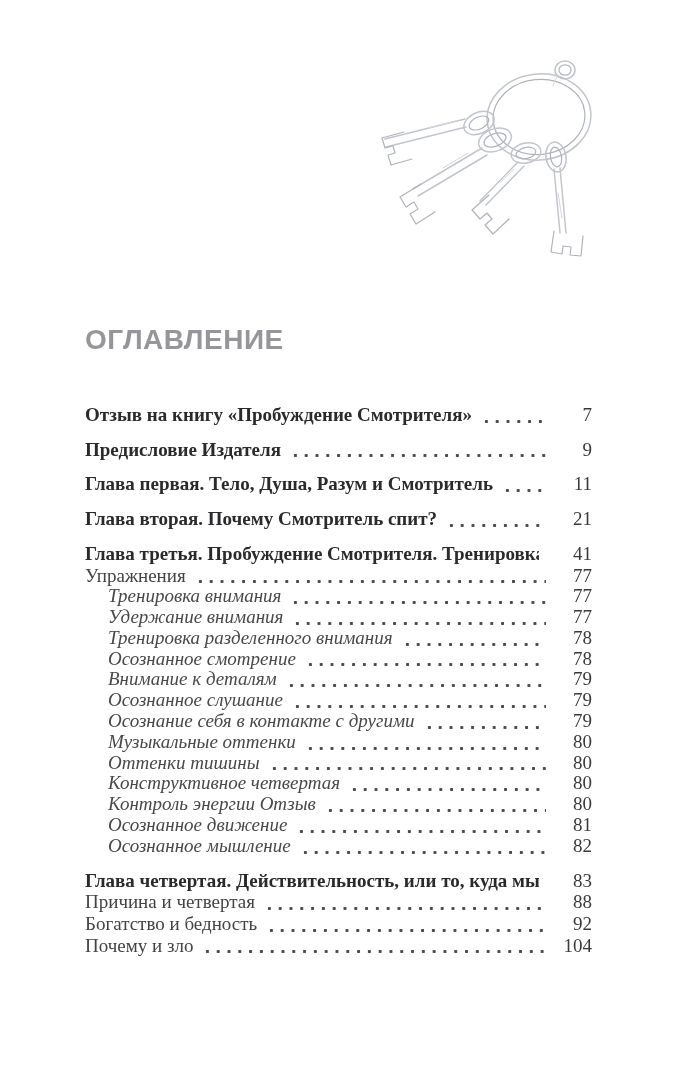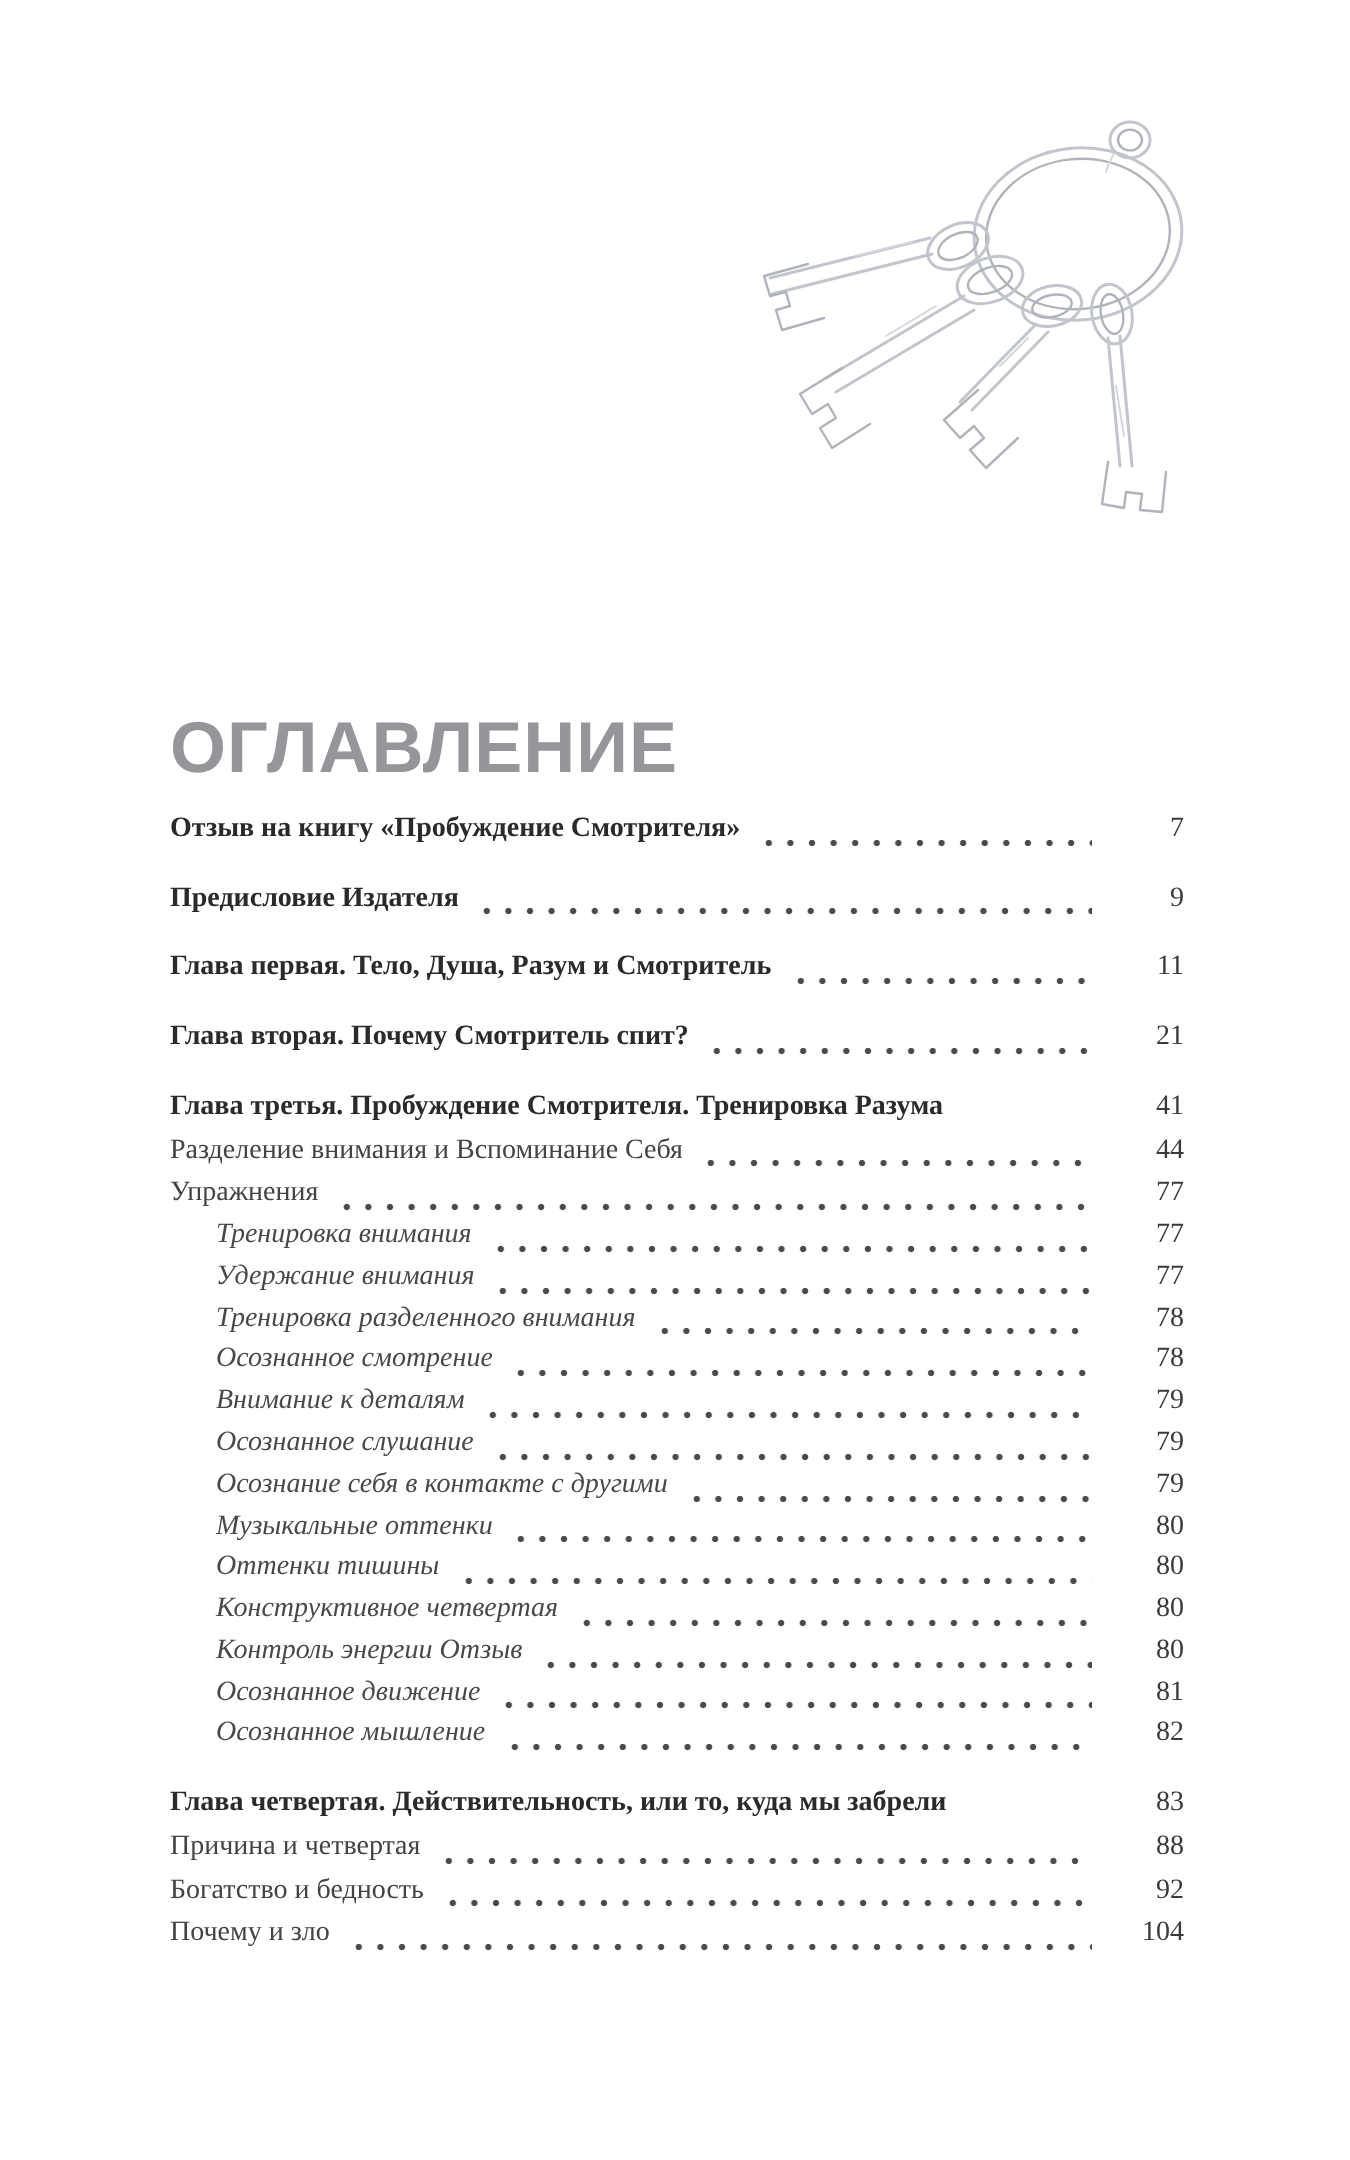--- a/index.html
+++ b/index.html
@@ -17,34 +17,34 @@
     position:absolute; left:368px; top:53px;
     width:238px; height:222px;
   }
   .keys-art * { fill:none; stroke-linecap:round; stroke-linejoin:round; }
   .s1 { stroke:#c2c6cc; stroke-width:1.5; }
   .s2 { stroke:#b0b4ba; stroke-width:1.2; }
   .s3 { stroke:#d4d7db; stroke-width:1; }
 
   
   .title {
-    position:absolute; left:85px; top:359px; margin:0;
+    position:absolute; left:85px; top:325px; margin:0;
     font-family:"Liberation Sans", sans-serif;
-    font-size:36px; line-height:30px; font-weight:bold;
+    font-size:28px; line-height:30px; font-weight:bold;
     letter-spacing:0.5px;
     color:#96969a;
   }
 
   
   .toc {
     position:absolute; left:85px; top:391px; width:507px;
   }
   .row {
     display:flex; align-items:baseline;
-    font-size:14px; line-height:20.8px;
+    font-size:19px; line-height:20.8px;
     color:#434346;
   }
   .lvl-chapter { margin-top:13px; line-height:21.7px; }
   .lvl-chapter .lbl { font-weight:bold; color:#2a2a2d; }
   .lvl-section { line-height:21.7px; }
   .lvl-sub .lbl { font-style:italic; color:#48484b; padding-left:23px; }
   .lbl { white-space:nowrap; flex:0 1 auto; overflow:hidden; }
   .leader {
     flex:1 1 0; min-width:0; align-self:stretch;
     margin:0 4px 0 7px;
@@ -135,25 +135,20 @@
     <span class="lbl">Глава вторая. Почему Смотритель спит?</span>
     <span class="leader"></span>
     <span class="pg">21</span>
   </div>
       <div class="row lvl-chapter">
     <span class="lbl">Глава третья. Пробуждение Смотрителя. Тренировка Разума</span>
     <span class="leader no-dots"></span>
     <span class="pg">41</span>
   </div>
       <div class="row lvl-section">
-    <span class="lbl">Разделение внимания и Вспоминание Себя</span>
-    <span class="leader"></span>
-    <span class="pg">44</span>
-  </div>
-      <div class="row lvl-section">
     <span class="lbl">Упражнения</span>
     <span class="leader"></span>
     <span class="pg">77</span>
   </div>
       <div class="row lvl-sub">
     <span class="lbl">Тренировка внимания</span>
     <span class="leader"></span>
     <span class="pg">77</span>
   </div>
       <div class="row lvl-sub">

